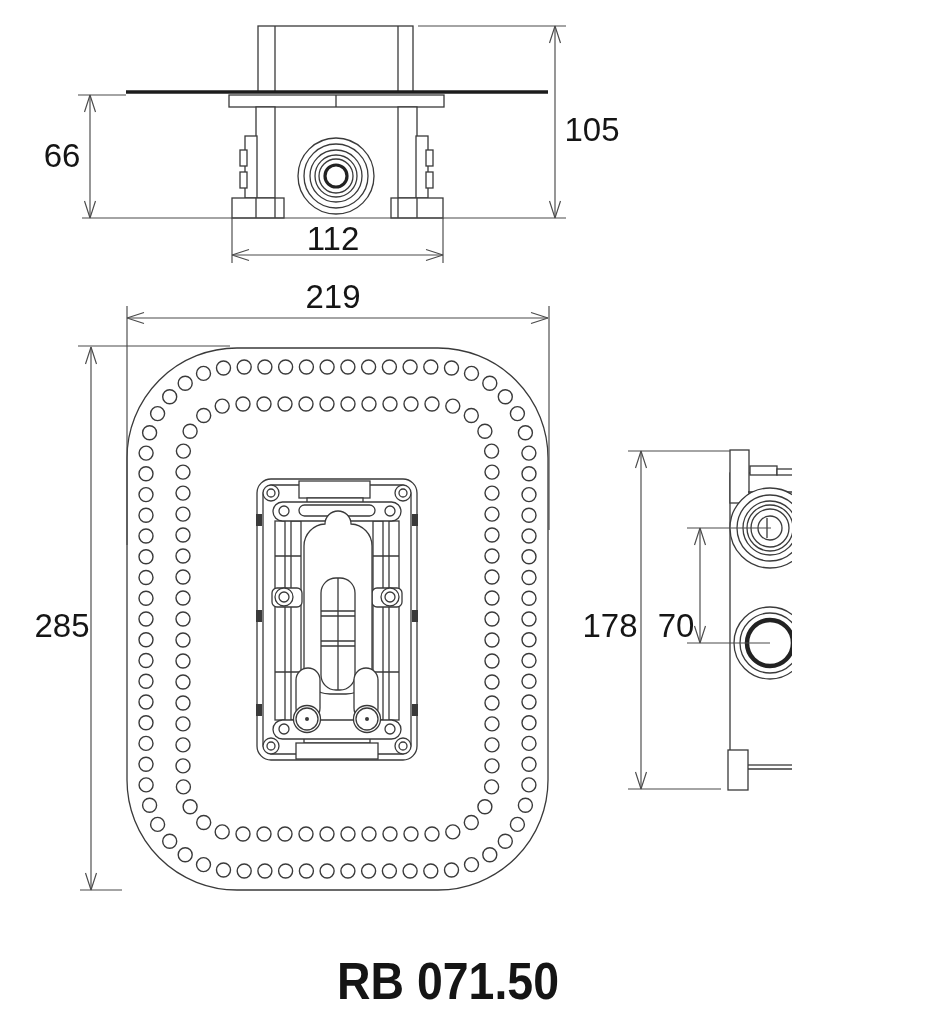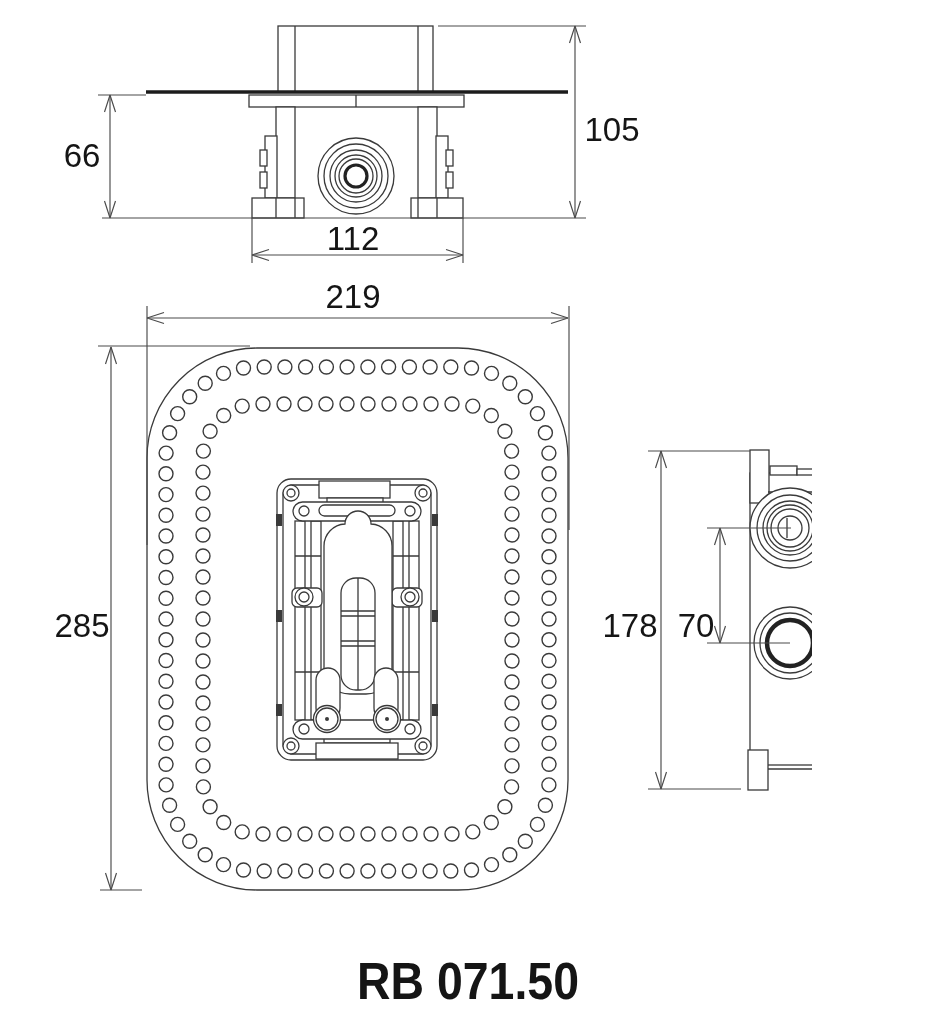--- a/index.html
+++ b/index.html
@@ -1,19 +1,19 @@
 <!DOCTYPE html>
 <html style="--c-line: #3a3a3a; --c-heavy: #1c1c1c; --c-dim: #4a4a4a; --c-text: #151515; --c-bg: #ffffff;"><head>
 <meta charset="utf-8">
 <style>
   :root{
     --c-line:#3a3a3a; --c-heavy:#1c1c1c; --c-dim:#4a4a4a; --c-text:#151515; --c-bg:#ffffff;
   }
   html,body{margin:0;padding:0;background:var(--c-bg);}
-  .canvas{width:792px;height:1024px;background:var(--c-bg);position:relative;overflow:hidden;padding-left:20px;}
+  .canvas{width:792px;height:1024px;background:var(--c-bg);position:relative;overflow:hidden;}
   svg{display:block;}
   .ln{fill:none;stroke:var(--c-line);stroke-width:1.3;}
   .fw{fill:#fff;stroke:var(--c-line);stroke-width:1.3;}
   .thick{fill:none;stroke:var(--c-heavy);stroke-width:3.4;}
   .dl{fill:none;stroke:var(--c-dim);stroke-width:1.15;}
   .tick{fill:var(--c-line);stroke:none;}
   .bold-ring{fill:#fff;stroke:#222;stroke-width:4.5;}
   #ring-outer circle,#ring-inner circle{fill:#fff;stroke:var(--c-line);stroke-width:1.4;}
   text.dim{font-family:"Liberation Sans","DejaVu Sans",sans-serif;font-size:33px;fill:var(--c-text);}
   text.title{font-family:"Liberation Sans","DejaVu Sans",sans-serif;font-size:52px;font-weight:bold;fill:var(--c-text);}

